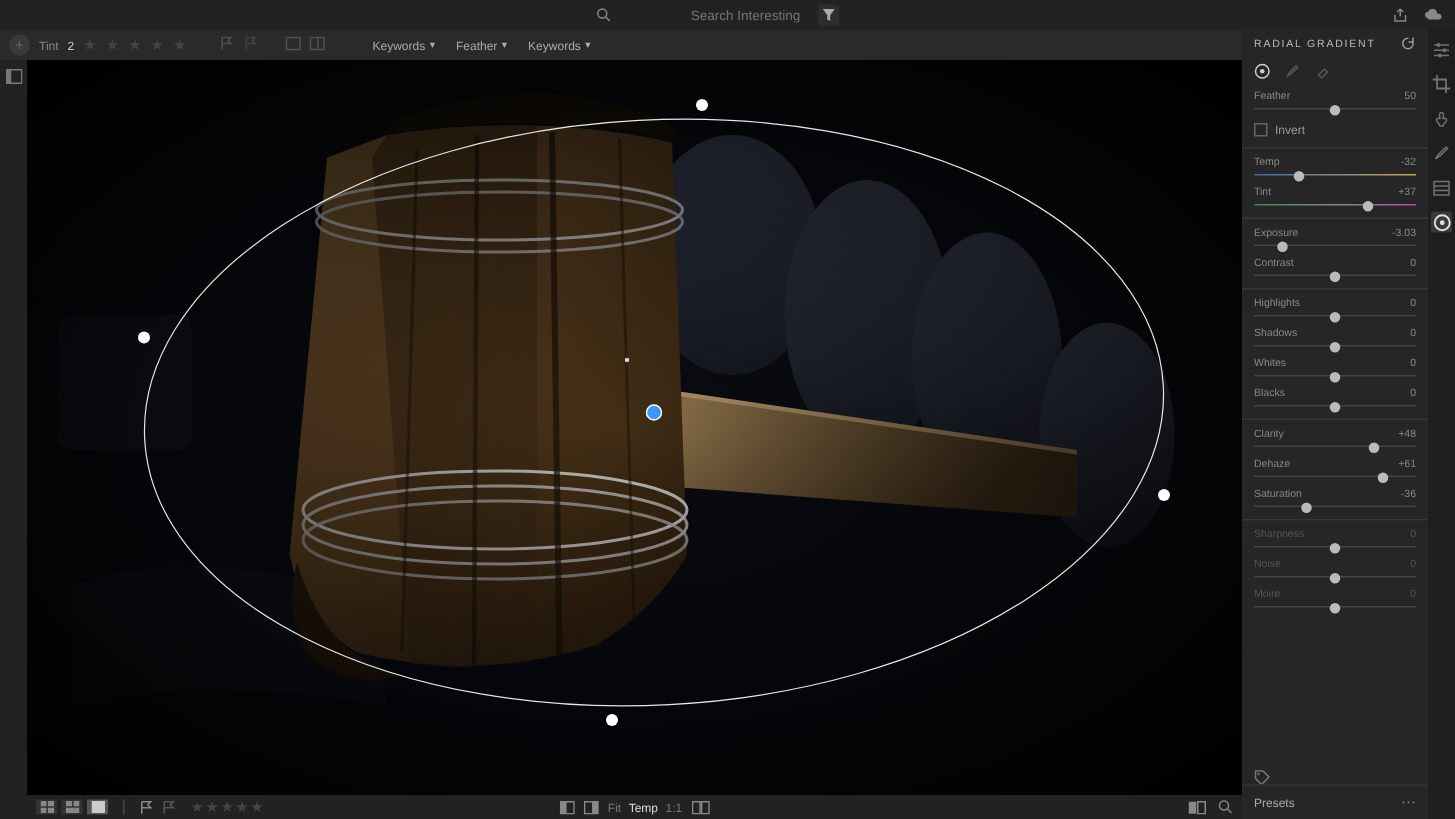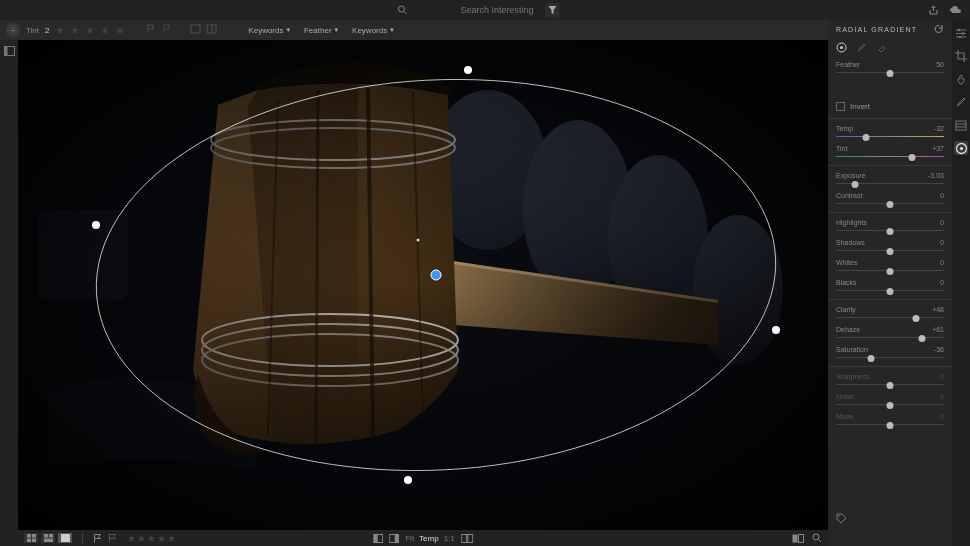--- a/index.html
+++ b/index.html
@@ -63,21 +63,21 @@
 .mask-ico { width: 12px; height: 12px; opacity: 0.5; cursor: pointer; }
 .mask-ico.active { opacity: 1; }
 .slider-row { padding: 3px 8px 2px 8px; }
 .sl-labels { display: flex; justify-content: space-between; font-size: 7px; color: #888; margin-bottom: 2px; }
 .sl-labels.dim { color: #555; }
 .sl-track { position: relative; height: 6px; }
 .sl-line { position: absolute; top: 2px; height: 1px; width: 100%; background: #444; }
 .sl-thumb { position: absolute; top: 0; width: 7px; height: 7px; background: #bbb; border-radius: 50%; transform: translateX(-50%); cursor: pointer; }
 .sl-line.colorT { background: linear-gradient(to right, #3a6aa8, #888, #c8a848); }
 .sl-line.colorTi { background: linear-gradient(to right, #3a8a4a, #888, #b848a8); }
-.check-row { display: flex; align-items: flex-end; gap: 5px; padding: 4px 8px; margin-top: 20px; }
+.check-row { display: flex; align-items: flex-end; gap: 5px; padding: 4px 8px; }
 .checkbox { width: 9px; height: 9px; border: 1px solid #666; }
 .presets-bar { position: absolute; bottom: 0; width: 100%; padding: 5px 8px; font-size: 8px; color: #aaa; display: flex; justify-content: space-between; align-items: center; border-top: 1px solid #333; background: #262626; }
 .divider { height: 1px; background: #383838; margin: 3px 0; }
 
 svg { display: block; }
 </style>
 </head>
 <body>
 
 <div class="topbar">
@@ -515,20 +515,24 @@
       </div>
   </div>
 
   <div style="height:28px"></div>
   <div style="position:absolute;bottom:22px;left:8px;" class="ico">
       <svg width="11" height="11">
         <path d="M1 1 L6 1 L10 5 L5 10 L1 6 Z" stroke="#777" fill="none"></path>
         <circle cx="3" cy="3" r="0.8" fill="#777"></circle>
       </svg>
     </div>
+  <div class="presets-bar">
+    <span>Presets</span>
+    <span style="font-size:10px;color:#888;">⋯</span>
+  </div>
 </div>
 
 <div class="rightrail">
   <span class="tool">
       <svg width="12" height="11">
         <line x1="1" y1="2" x2="11" y2="2" stroke="#aaa"></line>
         <line x1="1" y1="5.5" x2="11" y2="5.5" stroke="#aaa"></line>
         <line x1="1" y1="9" x2="11" y2="9" stroke="#aaa"></line>
         <circle cx="4" cy="2" r="1.3" fill="#aaa"></circle>
         <circle cx="8" cy="5.5" r="1.3" fill="#aaa"></circle>

